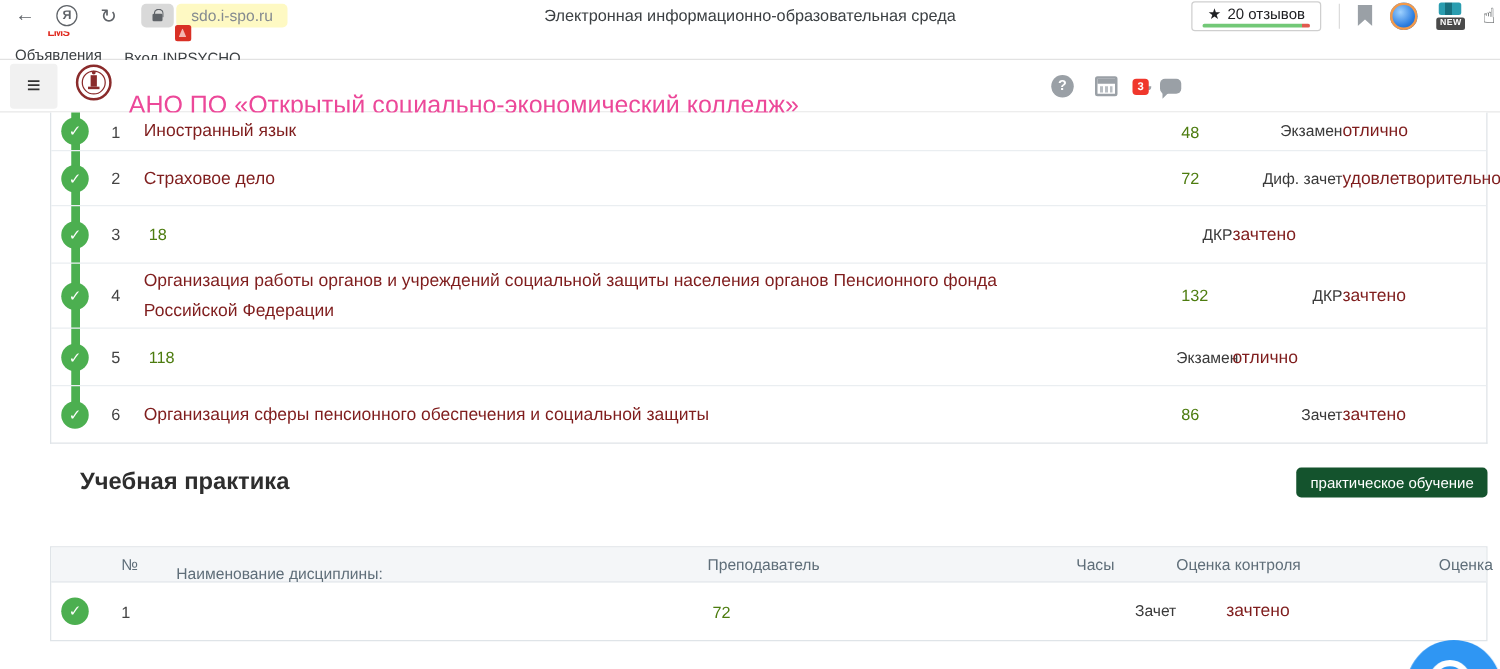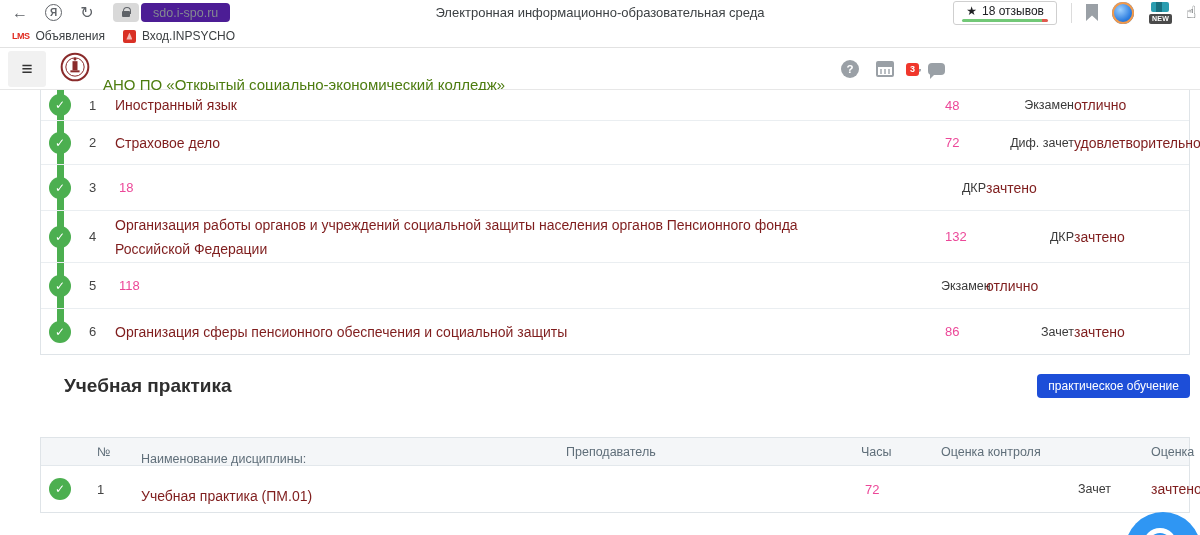--- a/index.html
+++ b/index.html
@@ -9,53 +9,53 @@
   
   .browser-bar { height:25px; display:flex; align-items:center; padding:0 8px; position:relative; background:#fff; }
   .nav-glyph { color:#5f6368; font-size:16px; width:24px; text-align:center; cursor:pointer; }
   .ya-circle { width:17px; height:17px; border:1.6px solid #5f6368; border-radius:50%; color:#5f6368;
     font-size:10px; font-weight:bold; display:flex; align-items:center; justify-content:center; margin:0 13px; }
   .refresh { margin-right:14px; }
   .lock-box { width:26px; height:19px; background:#d9d9d9; border-radius:4px; display:flex; align-items:center; justify-content:center; margin-right:2px; }
   .lock { width:8px; height:6px; background:#5f6368; border-radius:1px; position:relative; margin-top:3px; }
   .lock::before { content:""; position:absolute; top:-4px; left:1px; width:6px; height:6px;
     border:1.5px solid #5f6368; border-bottom:none; border-radius:4px 4px 0 0; }
-  .url-box { height:19px; background:#4c1d95; border-radius:4px; padding:0 12px; display:flex; align-items:center;
+  .url-box { height:19px; background:#fef9c3; border-radius:4px; padding:0 12px; display:flex; align-items:center;
     color:#848a90; font-size:12.5px; }
   .page-title { position:absolute; left:0; right:0; text-align:center; font-size:13px; color:#3c4043; pointer-events:none; }
   .browser-right { position:absolute; right:0; top:0; height:25px; display:flex; align-items:center; gap:14px; padding-right:4px; background:transparent; }
   .reviews-btn { position:relative; border:1px solid #cfcfcf; border-radius:3px; padding:2px 12px 6px; font-size:12px;
     color:#202124; display:flex; align-items:center; gap:5px; cursor:pointer; background:#fff; }
   .reviews-bar { position:absolute; left:8px; right:8px; bottom:2px; height:3px; border-radius:2px;
     background:linear-gradient(to right,#72c877 93%,#e05a4e 93%); }
   .vsep { width:1px; height:20px; background:#dcdcdc; }
   .flag-icon { width:12px; height:17px; background:#9aa0a6; clip-path:polygon(0 0,100% 0,100% 100%,50% 68%,0 100%); cursor:pointer; }
   .ext-circle { width:22px; height:22px; border-radius:50%; cursor:pointer;
     background:radial-gradient(circle at 38% 35%, #9ed1ff 0%, #2f7fe0 55%, #0c4fa3 100%);
     box-shadow:0 0 0 2px #f2994a inset; }
   .ext-new { position:relative; width:24px; height:22px; cursor:pointer; }
   .ext-new .pict { position:absolute; top:0; left:3px; width:18px; height:10px;
     background:linear-gradient(to right,#2a9db0 30%,#17707f 30% 60%,#2a9db0 60%); border-radius:2px; }
   .new-badge { position:absolute; bottom:0; left:1px; background:#4a4a4a; color:#fff; font-size:7px; font-weight:bold;
     padding:1.5px 3px; border-radius:2px; letter-spacing:.3px; }
   .hand-icon { color:#3c4043; font-size:17px; width:18px; margin-right:-8px; cursor:pointer; }
 
   .bookmarks-bar { height:23px; display:flex; align-items:center; gap:6px; padding:0 6px; border-bottom:1px solid #e2e2e2; background:#fff; }
-  .bm-item { display:flex; align-items:center; gap:6px; font-size:12px; color:#3c4043; padding:0 6px; cursor:pointer; }
+  .bm-item { display:flex; align-items:center; gap:6px; font-size:12px; color:#3c4043; padding:0 6px; cursor:pointer;flex-direction:column; }
   .lms-fav { color:#e02b20; font-weight:bold; font-size:9px; letter-spacing:-0.5px; }
   .red-fav { width:13px; height:13px; background:#d93025; border-radius:2px; position:relative; }
   .red-fav::after { content:""; position:absolute; left:3.5px; top:3px; width:6px; height:7px;
     background:#f3b7b2; clip-path:polygon(50% 0,100% 100%,0 100%); }
 
   
   .app-header { height:42px; display:flex; align-items:center; background:#fff; border-bottom:1px solid #e7e7e7; position:relative; }
   .hamburger { width:38px; height:36px; margin-left:8px; background:#f1f1f1; border-radius:3px; border:none;
     font-size:19px; color:#333; display:flex; align-items:center; justify-content:center; cursor:pointer; }
   .logo { margin-left:14px; }
-  .college-name { margin-left:13px; font-size:15px; color:#4d7c0f;margin-top:32px; }
+  .college-name { margin-left:13px; font-size:20px; color:#ec4899;margin-top:32px; }
   .hdr-icons { position:absolute; right:255px; display:flex; align-items:center; gap:17px; }
   .help-ic { width:18px; height:18px; border-radius:50%; background:#9aa0a6; color:#fff; font-size:11.5px; font-weight:bold;
     display:flex; align-items:center; justify-content:center; cursor:pointer; }
   .cal-ic { width:18px; height:16px; border:2px solid #9aa0a6; border-radius:2px; position:relative; cursor:pointer; background:#fff; }
   .cal-ic::before { content:""; position:absolute; top:0; left:0; right:0; height:4px; background:#9aa0a6; }
   .cal-ic::after { content:""; position:absolute; left:2px; top:6px; width:10px; height:5px;
     background:repeating-linear-gradient(to right,#b9bec3 0 2px,transparent 2px 4px); }
   .bell-wrap { position:relative; cursor:pointer; }
   .bell { width:14px; height:13px; background:#9aa0a6; border-radius:7px 7px 2px 2px; position:relative; }
   .bell::after { content:""; position:absolute; left:4.5px; bottom:-3px; width:5px; height:3px; background:#9aa0a6; border-radius:0 0 3px 3px; }
@@ -69,26 +69,26 @@
   .tbox { border:1px solid #dfe4e8; border-top:none; position:relative; background:#fff; }
   .timeline { position:absolute; left:16px; top:0; width:7px; height:241px; background:#4caf50; border-radius:0 0 4px 4px; z-index:0; }
   .t1-row { display:grid; grid-template-columns:38px 36px 826px 45px 88px 1fr; align-items:center; position:relative; }
   .t1-row + .t1-row { border-top:1px solid #eaeef1; }
   .rh1{height:30px} .rh2{height:44px} .rh3{height:46px} .rh4{height:52px} .rh5{height:46px} .rh6{height:46px}
   .chk { width:22px; height:22px; border-radius:50%; background:#4caf50; color:#fff; font-size:12px; font-weight:bold;
     display:flex; align-items:center; justify-content:center; margin:0 auto; position:relative; z-index:1; }
   .cell-num { font-size:13px; color:#444; padding-left:10px; }
   .link { color:#7f1d1d; font-size:14px; text-decoration:none; cursor:pointer; }
   .cell-name { padding-right:120px; line-height:1.45; }
-  .cell-hours { font-size:13px; color:#ec4899; padding-left:4px; }
+  .cell-hours { font-size:13px; color:#4d7c0f; padding-left:4px; }
   .cell-form { font-size:12.5px; color:#3a3a3a;text-align:right; }
 
   .section-row { display:flex; align-items:center; justify-content:space-between; margin-top:16px; height:30px; }
   .section-title { font-size:19px; font-weight:bold; color:#2e2e2e; padding-left:24px; }
-  .badge { background:#1d4ed8; color:#fff; font-size:12px; padding:5px 11px; border-radius:4px; }
+  .badge { background:#14532d; color:#fff; font-size:12px; padding:5px 11px; border-radius:4px; }
 
   .tbox2 { border:1px solid #dfe4e8; margin-top:36px; background:#fff; }
   .t2-grid { display:grid; grid-template-columns:38px 40px 447px 295px 80px 170px 1fr; align-items:center; }
   .t2-head { height:28px; background:#f4f6f8; border-bottom:1px solid #e3e8ec; color:#5f6e79; font-size:12.5px; }
   .t2-row { height:46px; }
   .h-num, .c-num { padding-left:18px; font-size:12.5px; }
   .c-num { font-size:13px; color:#444; }
   .h-name, .c-name { padding-left:22px;margin-top:14px; }
   .h-grade, .c-grade { padding-left:40px; }
 
@@ -105,21 +105,21 @@
   <span class="ya-circle">Я</span>
   <span class="nav-glyph refresh">↻</span>
   <span class="lock-box">
       <span class="lock"></span>
     </span>
   <span class="url-box">sdo.i-spo.ru</span>
   <div class="page-title">Электронная информационно-образовательная среда</div>
   <div class="browser-right">
     <span class="reviews-btn">
       <span>★</span>
-      <span>18 отзывов</span>
+      <span>20 отзывов</span>
       <span class="reviews-bar"></span>
     </span>
     <span class="vsep"></span>
     <span class="flag-icon"></span>
     <span class="ext-circle"></span>
     <span class="ext-new">
       <span class="pict"></span>
       <span class="new-badge">NEW</span>
     </span>
     <span class="hand-icon">☝</span>
@@ -243,21 +243,20 @@
       <div>Преподаватель</div>
       <div>Часы</div>
       <div>Оценка контроля</div>
       <div class="h-grade">Оценка</div>
     </div>
     <div class="t2-grid t2-row">
       <div>
           <span class="chk">✓</span>
         </div>
       <div class="c-num">1</div>
-      <div class="c-name"><a class="link">Учебная практика (ПМ.01)</a></div>
       <div></div>
       <div class="cell-hours">72</div>
       <div class="cell-form">Зачет</div>
       <div class="c-grade"><a class="link">зачтено</a></div>
     </div>
   </div>
 
 </div>
 
 <div class="chat-widget">

